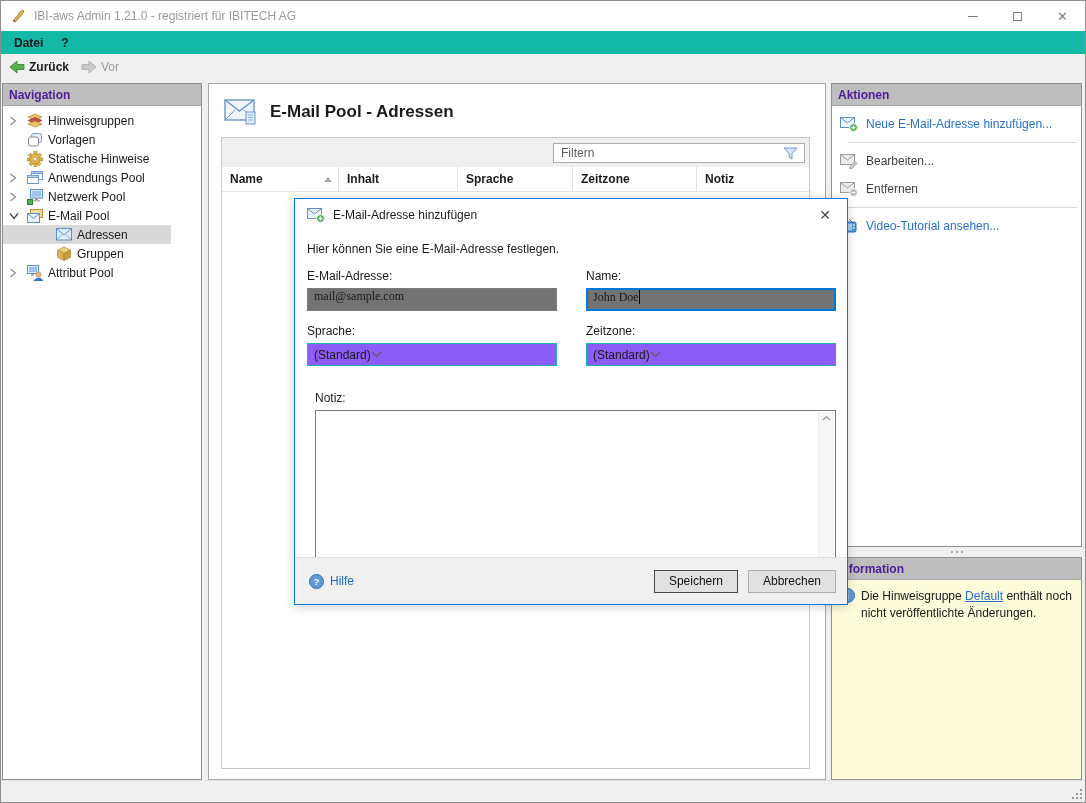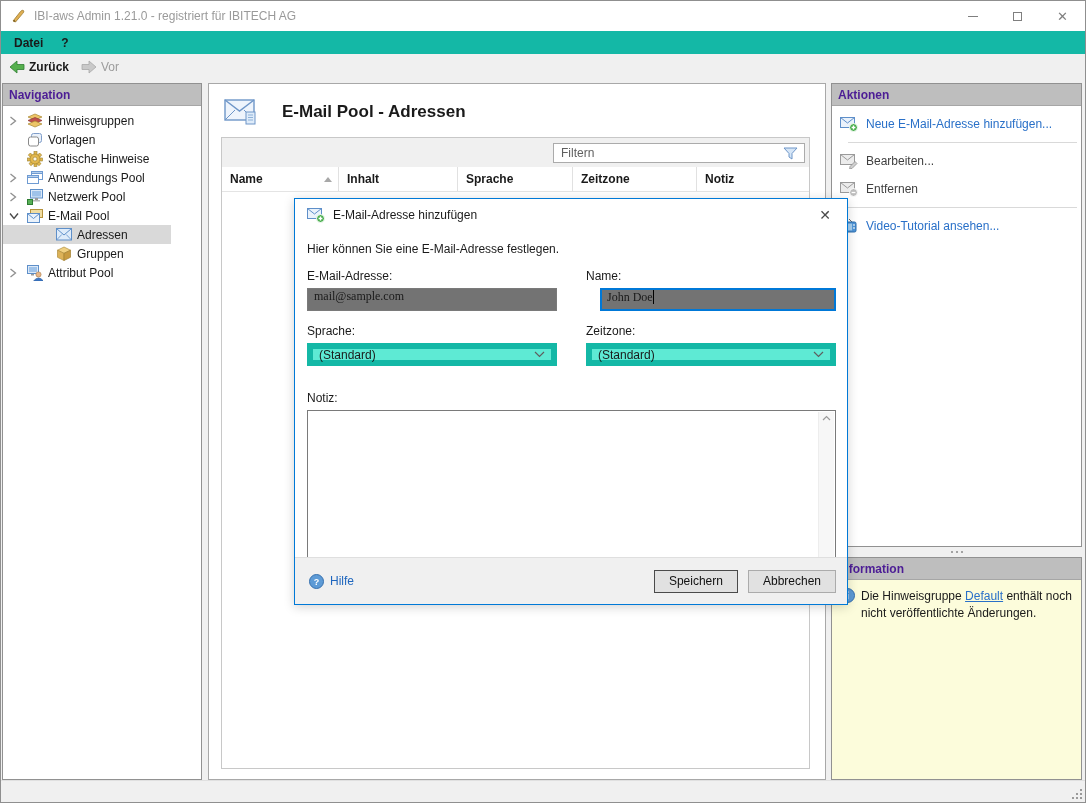--- a/index.html
+++ b/index.html
@@ -31,21 +31,21 @@
   
   .nav-panel { left:1px; top:82px; width:200px; height:697px; }
   .tree { padding-top:5px; }
   .tree-row { height:19px; display:flex; align-items:center; padding-left:6px; }
   .tree-row .chev { width:17px; display:flex; align-items:center; justify-content:flex-start; }
   .tree-row .ticon { width:17px; height:16px; display:flex; align-items:center; justify-content:center; margin-right:5px; }
   .tree-row.child { padding-left:52px; }
   .tree-row.selected { background:linear-gradient(to right,#d9d9d9 0,#d9d9d9 168px,transparent 168px); }
   
   .content-panel { left:207px; top:82px; width:618px; height:697px; border-color:#a8a8a8; }
-  .content-head { display:flex; align-items:center; gap:24px; padding:14px 0 0 15px; }
+  .content-head { display:flex; align-items:center; gap:12px; padding:14px 0 0 15px; }
   .content-title { font-size:17px; font-weight:bold; color:#1a1a1a; }
   .list-region { position:absolute; left:12px; top:53px; right:15px; bottom:10px; border:1px solid #c8c8c8; background:#fff; }
   .filter-strip { height:29px; background:#f0f0f0; position:relative; }
   .filter-box { position:absolute; right:4px; top:5px; width:252px; height:20px; background:#fff; border:1px solid #ababab; display:flex; align-items:center; }
   .filter-box input { border:none; outline:none; flex:1; padding:0 7px; font:12px "Liberation Sans",sans-serif; color:#333; background:transparent; }
   .filter-box input::placeholder { color:#5f5f5f; opacity:1; }
   .filter-funnel { margin-right:6px; display:flex; }
   .table-header { height:25px; display:flex; border-bottom:1px solid #e4e4e4; }
   .th { display:flex; align-items:center; padding-left:8px; font-weight:bold; font-size:12px; border-right:1px solid #e1e1e1;gap:20px; }
   .th:last-child { border-right:none; flex:1; }
@@ -72,24 +72,24 @@
   .grip i:nth-child(4){ right:8px; bottom:0; } .grip i:nth-child(5){ right:4px; bottom:4px; } .grip i:nth-child(6){ right:0; bottom:8px; }
   
   .dialog { position:absolute; left:293px; top:197px; width:554px; height:407px; background:#fff; border:1px solid #0079d7; box-shadow:0 2px 10px rgba(0,0,0,.18); z-index:10; }
   .dlg-title { height:31px; display:flex; align-items:center; padding:0 12px; gap:8px; }
   .dlg-title .dlg-caption { font-size:12px; color:#1a1a1a; }
   .dlg-close { margin-left:auto; color:#4a4a4a; font-size:14px; padding:2px 4px; }
   .dlg-desc { margin:12px 12px 0 12px; }
   .dlg-grid { display:grid; grid-template-columns:1fr 1fr; column-gap:29px; padding:0 11px 12px 12px; }
   .fld-label { margin:13px 0 5px 0; }
   .txt-input { height:23px; border:1px solid #7a7a7a; background:#737373; display:flex; align-items:flex-start; padding:0 6px; font-size:12px;font-family:Liberation Serif, serif; }
-  .txt-input.focused { border:2px solid #0078d7; padding:0 5px;margin-left:14px; }
+  .txt-input.focused { border:2px solid #0078d7; padding:0 5px; }
   .caret { display:inline-block; width:1px; height:14px; background:#000; vertical-align:middle; }
-  .combo { height:23px; border:6px solid #14b8a6; background:#5eead4; display:flex; align-items:center; padding:0 6px; justify-content:space-between; }
-  .notiz-wrap { padding:0 11px 0 12px; }
+  .combo { height:23px; border:1px solid #14b8a6; background:#8b5cf6; display:flex; align-items:center; padding:0 6px; }
+  .notiz-wrap { padding:0 11px 0 20px; }
   .textarea { position:relative; height:165px; border:1px solid #7a7a7a; background:#fff; }
   .fake-scroll { position:absolute; top:1px; right:1px; bottom:1px; width:16px; background:#f7f7f7; border-left:1px solid #ededed; display:flex; flex-direction:column; justify-content:space-between; align-items:center; padding:3px 0; }
   .dlg-footer { position:absolute; left:0; right:0; bottom:0; height:47px; background:#f0f0f0; border-top:1px solid #dfdfdf; display:flex; align-items:center; padding:0 11px 0 14px; }
   .help-link { display:flex; align-items:center; gap:6px; color:#1e66be; }
   .btns { margin-left:auto; display:flex; gap:10px; }
   .btn { height:23px; display:flex; align-items:center; justify-content:center; background:#e1e1e1; border:1px solid #ababab; padding:0 14px; font-size:12px; color:#111; }
   .btn-save { min-width:84px; border-color:#4a4a4a; }
   .btn-save::first-letter { text-decoration:underline; }
   .btn-cancel { min-width:68px; }
   svg { display:block; }

